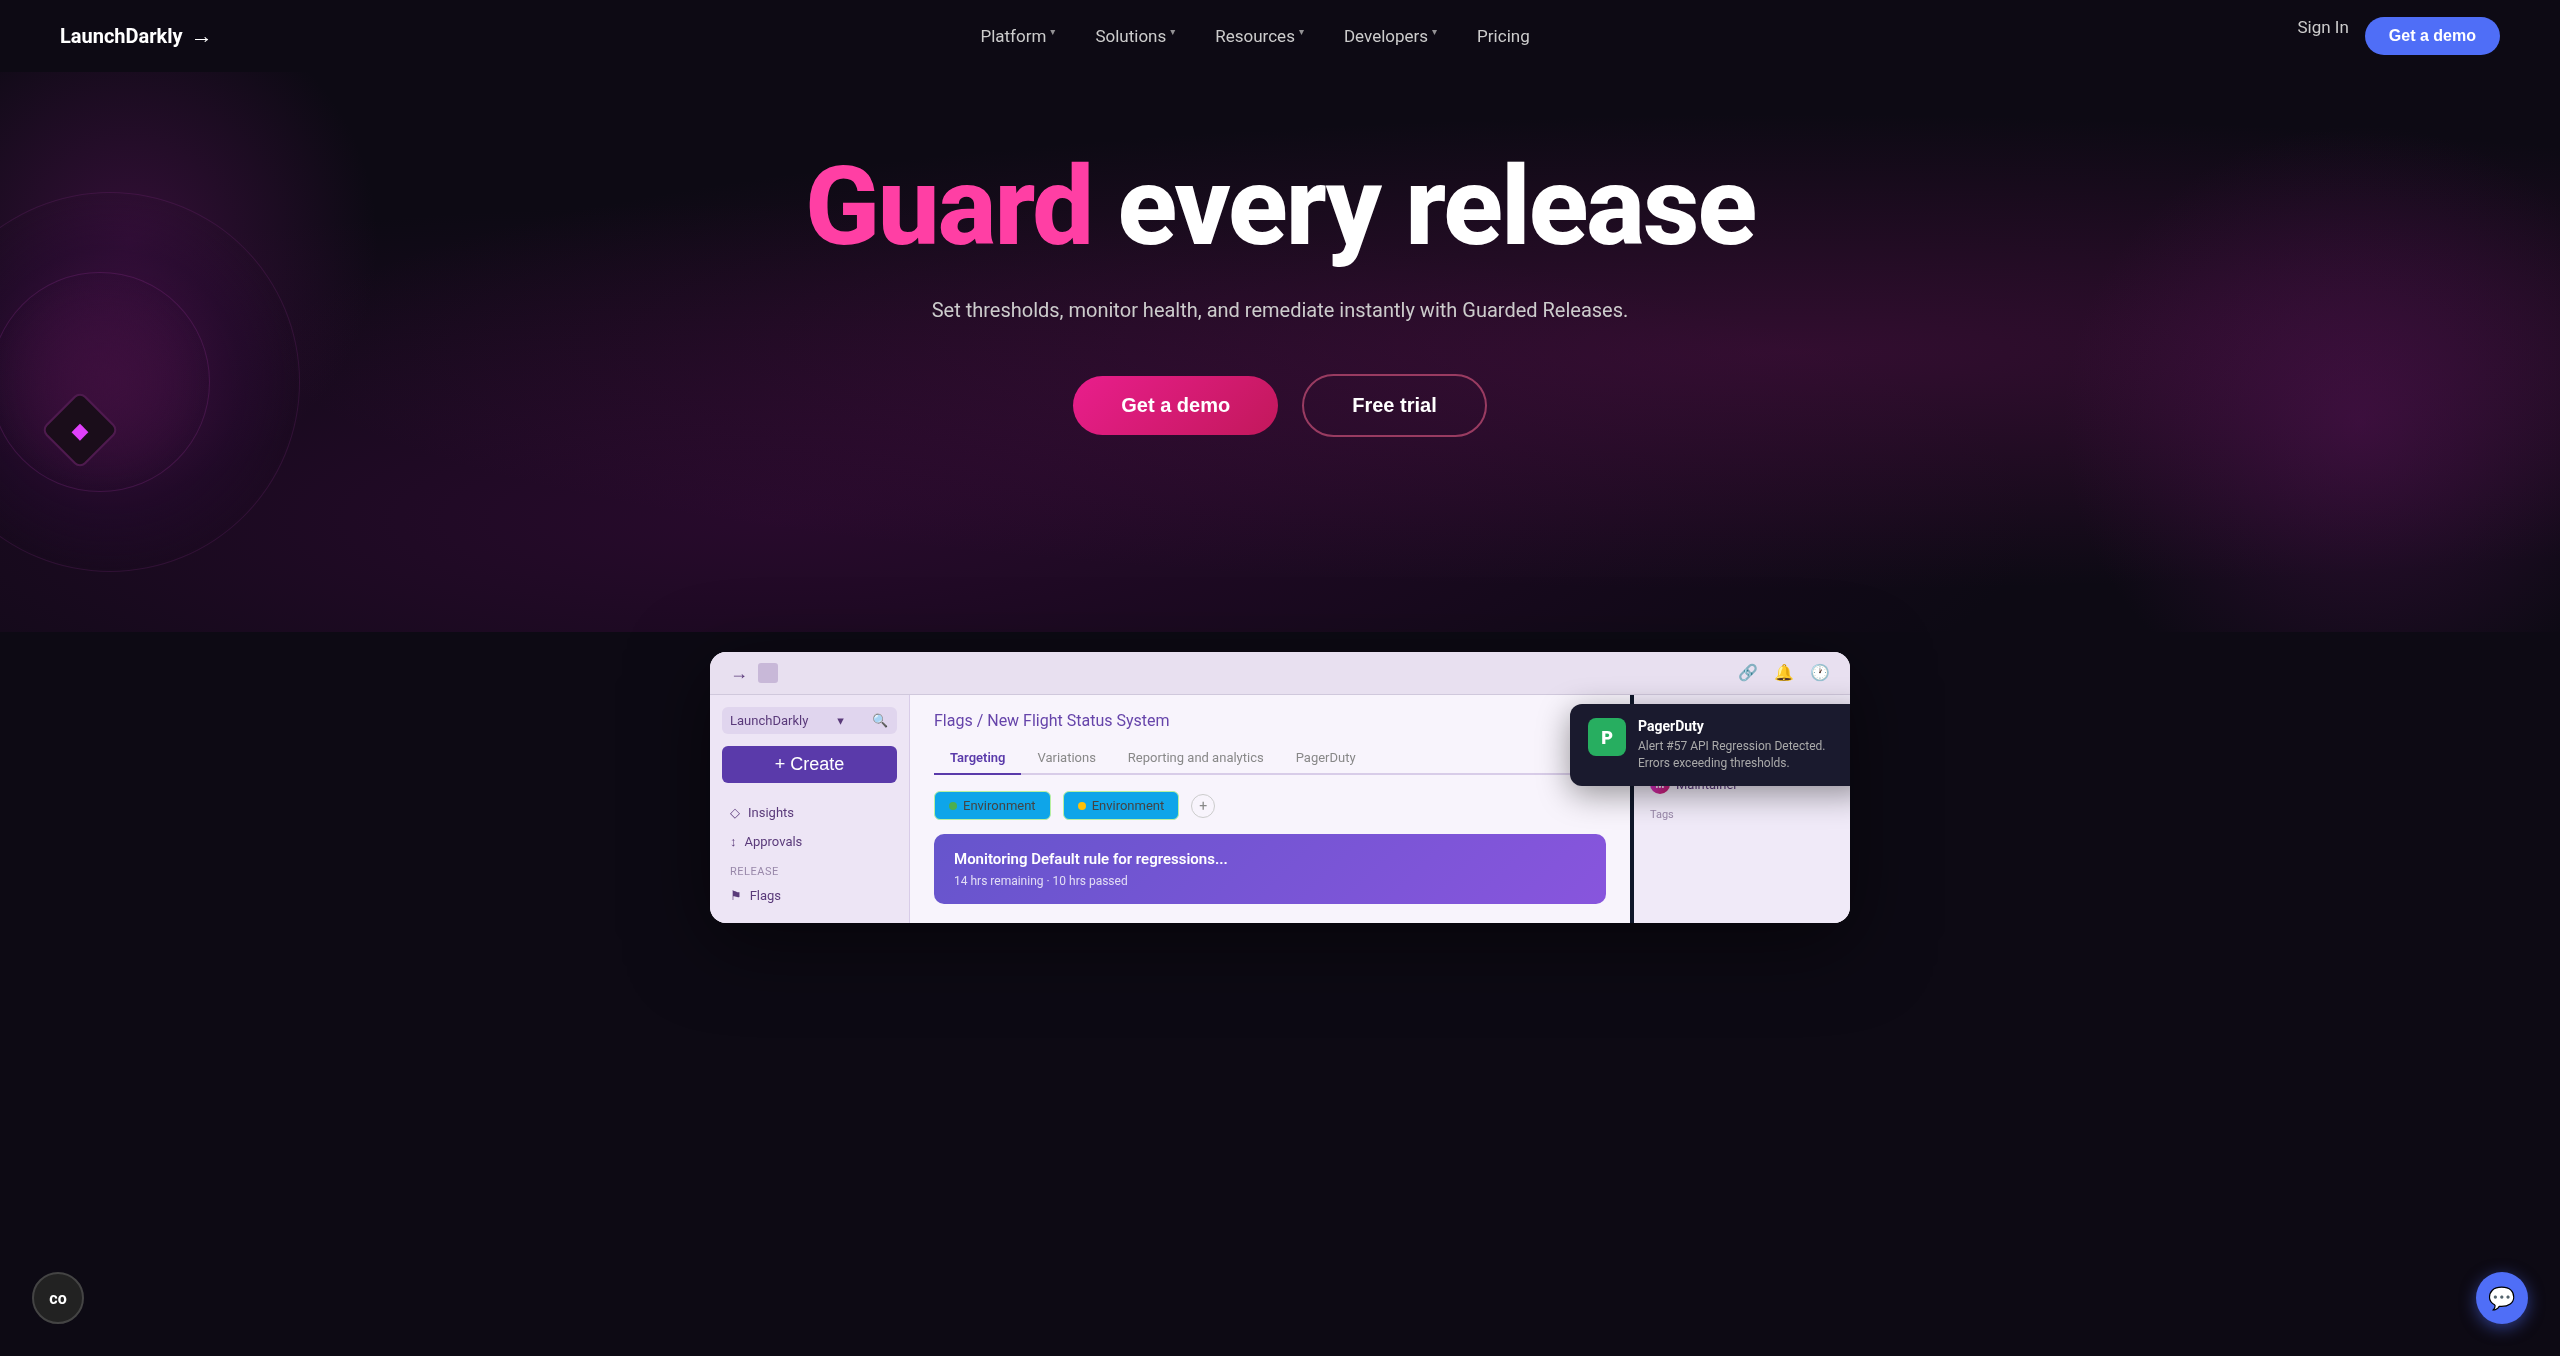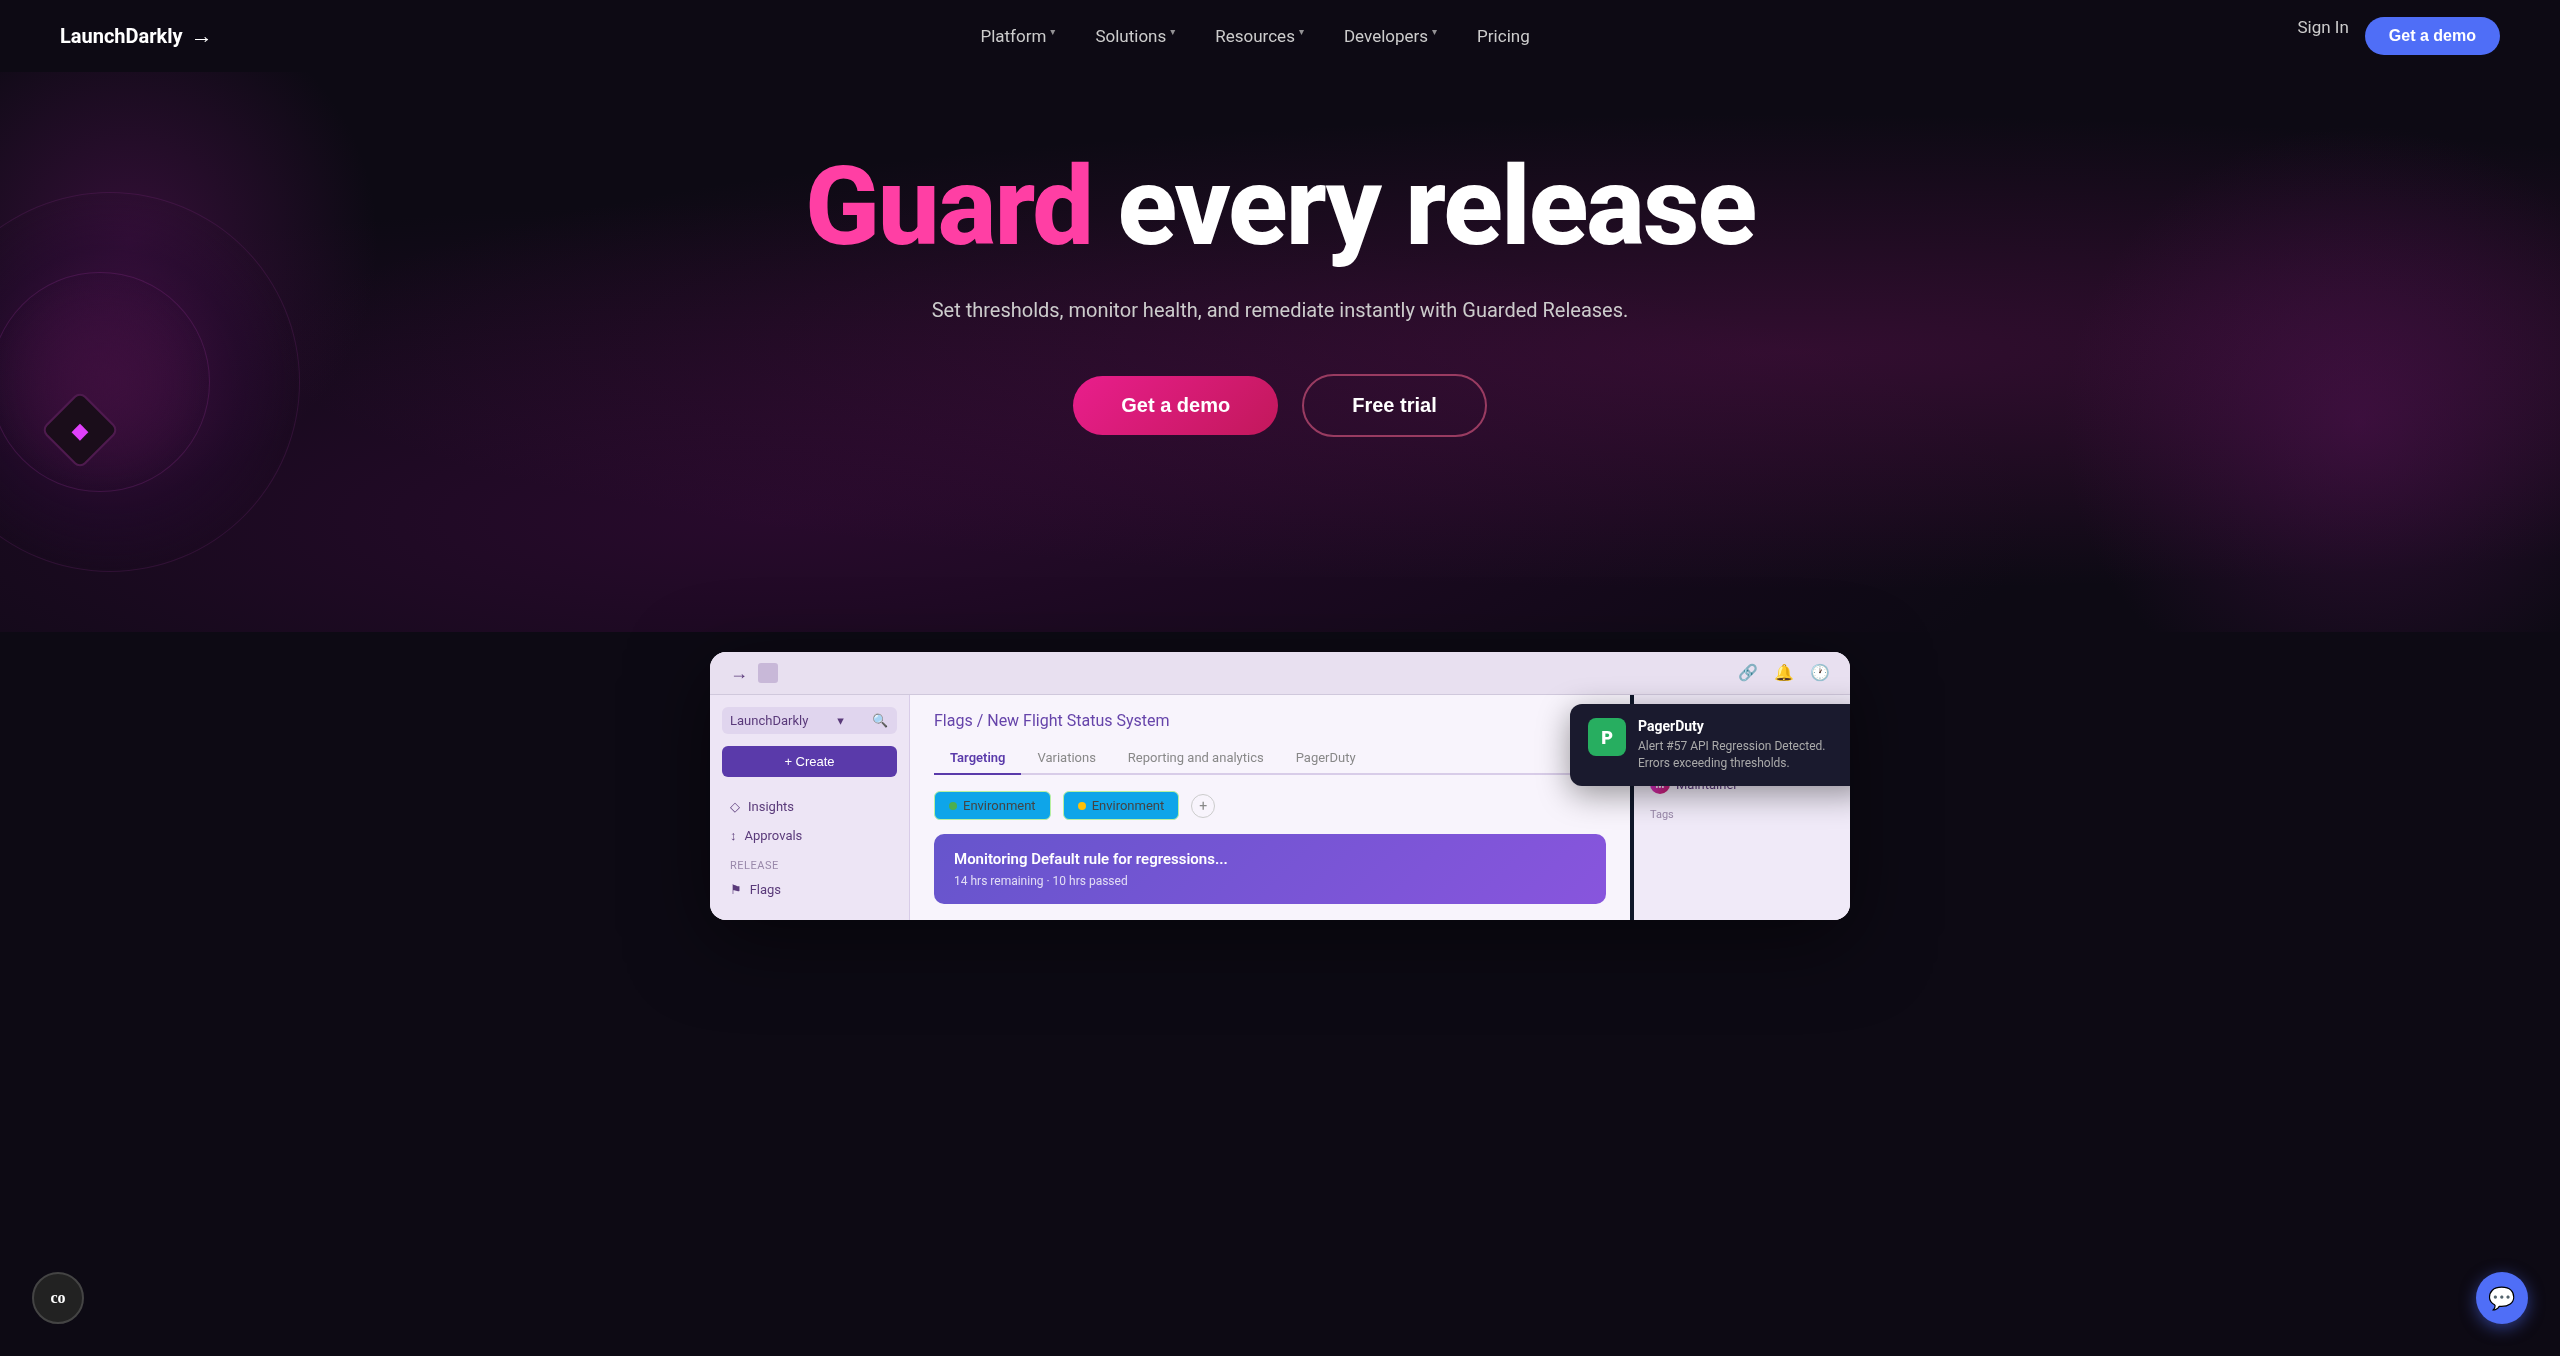--- a/index.html
+++ b/index.html
@@ -290,21 +290,21 @@
       margin-bottom: 12px;
       font-size: 13px;
       color: #5a3a7a;
     }
     .create-btn {
       background: #5a3aaa;
       color: #fff;
       border: none;
       border-radius: 6px;
       padding: 8px 12px;
-      font-size: 13px;
+      font-size: 18px;
       width: 100%;
       margin-bottom: 16px;
       cursor: pointer;
       display: flex;
       align-items: center;
       gap: 6px;
       justify-content: center;
     }
     .sidebar-nav-item {
       display: flex;
@@ -516,21 +516,20 @@
       align-items: center;
       justify-content: center;
       cursor: pointer;
       z-index: 1000;
       border: 2px solid #444;
     }
     .copilot-text {
       font-size: 16px;
       font-weight: 700;
       color: #fff;
-      font-family: Liberation Serif, serif;
     }
 
     
     .bg-gradient-overlay {
       position: absolute;
       inset: 0;
       background: radial-gradient(ellipse at 70% 50%, rgba(120,20,100,0.35) 0%, transparent 60%),
                   radial-gradient(ellipse at 30% 80%, rgba(80,10,80,0.4) 0%, transparent 50%);
       pointer-events: none;
       z-index: 0;

